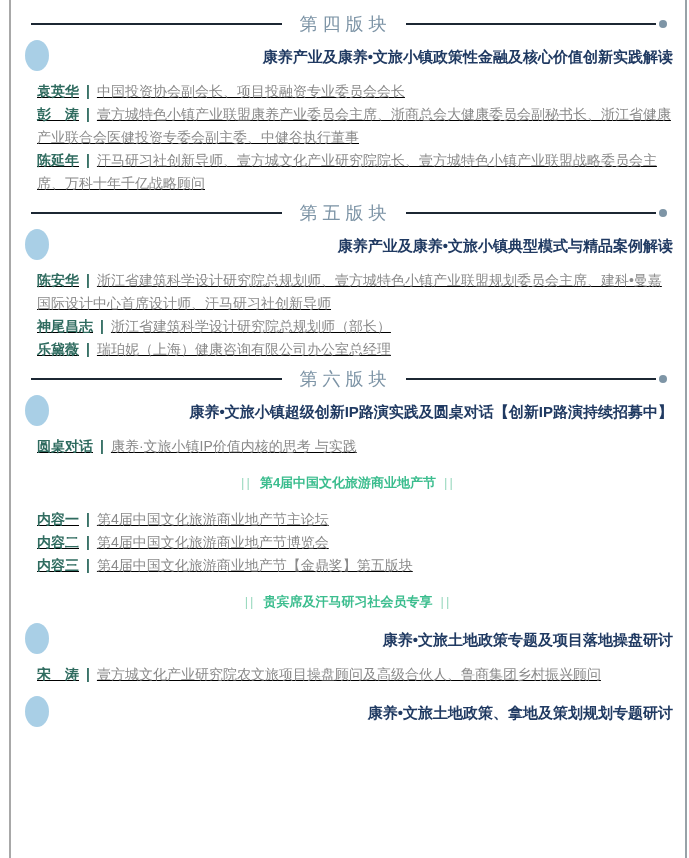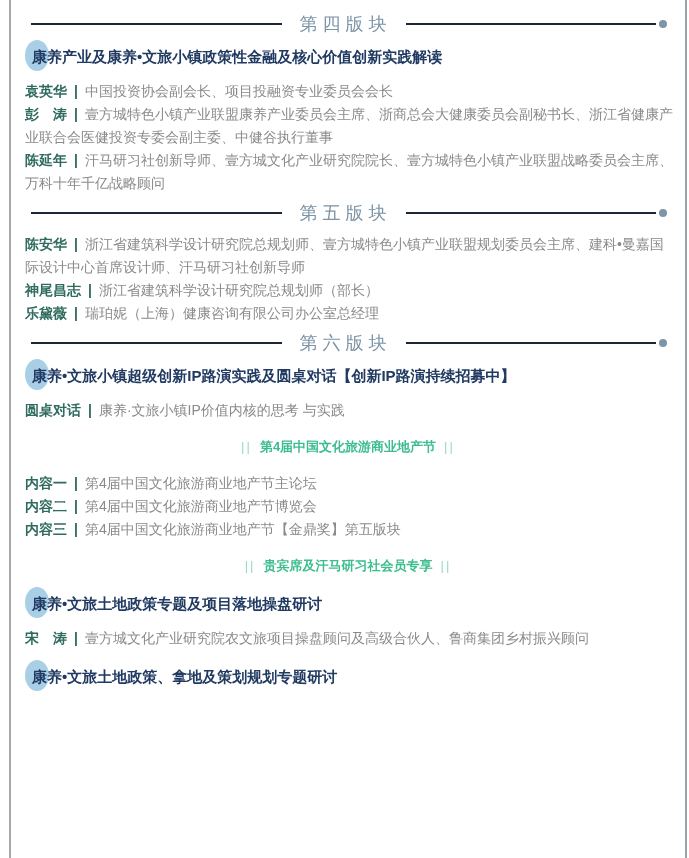--- a/index.html
+++ b/index.html
@@ -53,20 +53,21 @@
     margin-left: 3px;
     flex: none;
   }
 
   
   .session {
     position: relative;
     margin: 8px 0 10px 6px;
     padding-left: 3px;
     line-height: 26px;
+    text-align: right;
   }
   .ellipse {
     position: absolute;
     left: -4px;
     top: -4px;
     width: 24px;
     height: 31px;
     border-radius: 50%;
     background: #a9cfe6;
     z-index: 0;
@@ -89,21 +90,21 @@
   .nm {
     color: #2f6b5f;
     font-weight: bold;
     white-space: pre;
   }
   .sp {
     color: #2f6b5f;
     font-weight: bold;
     margin: 0 7px;
   }
-  .rows { margin-left: 2px; }
+  .rows { margin-left: 14px; text-decoration: underline; }
 
   
   .banner {
     text-align: center;
     margin: 12px 0;
     font-size: 13px;
     font-weight: bold;
     color: #3bbd8e;
     line-height: 26px;
   }
@@ -144,20 +145,24 @@
       </p>
     </div>
 
     <div class="divider">
       <span class="dline"></span>
       <span class="dlabel">第五版块</span>
       <span class="dline"></span>
       <span class="ddot"></span>
     </div>
 
+    <div class="session">
+      <span class="ellipse"></span>
+      <span class="stitle">康养产业及康养•文旅小镇典型模式与精品案例解读</span>
+    </div>
 
     <div class="rows">
       <p class="row">
         <span class="nm">陈安华</span><span class="sp">|</span><span class="ds">浙江省建筑科学设计研究院总规划师、壹方城特色小镇产业联盟规划委员会主席、建科•曼嘉国际设计中心首席设计师、汗马研习社创新导师</span>
       </p>
       <p class="row">
         <span class="nm">神尾昌志</span><span class="sp">|</span><span class="ds">浙江省建筑科学设计研究院总规划师（部长）</span>
       </p>
       <p class="row">
         <span class="nm">乐黛薇</span><span class="sp">|</span><span class="ds">瑞珀妮（上海）健康咨询有限公司办公室总经理</span>

